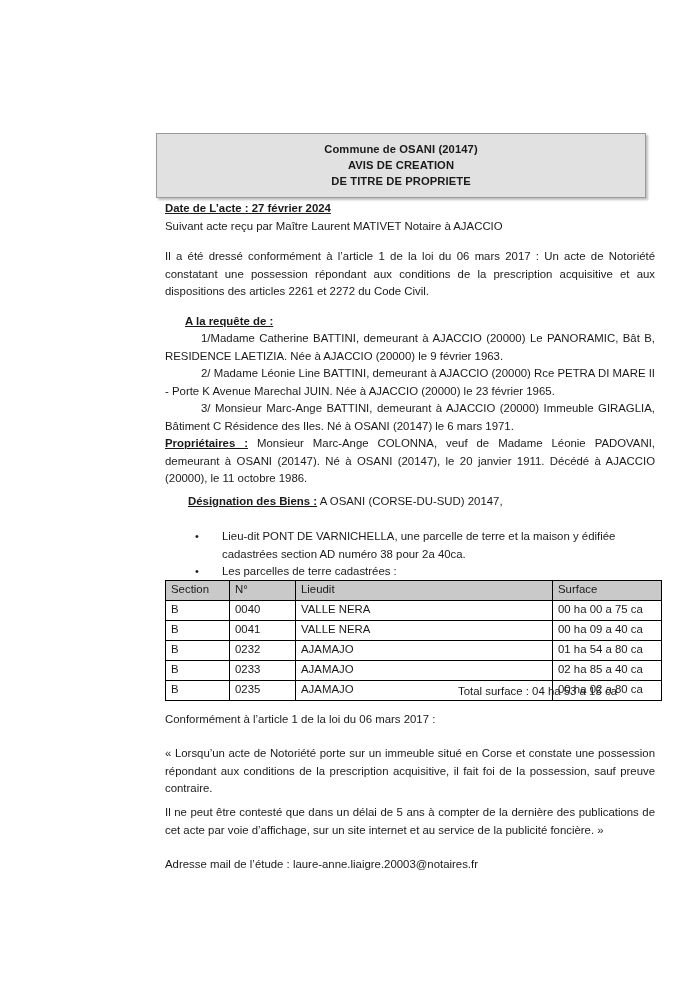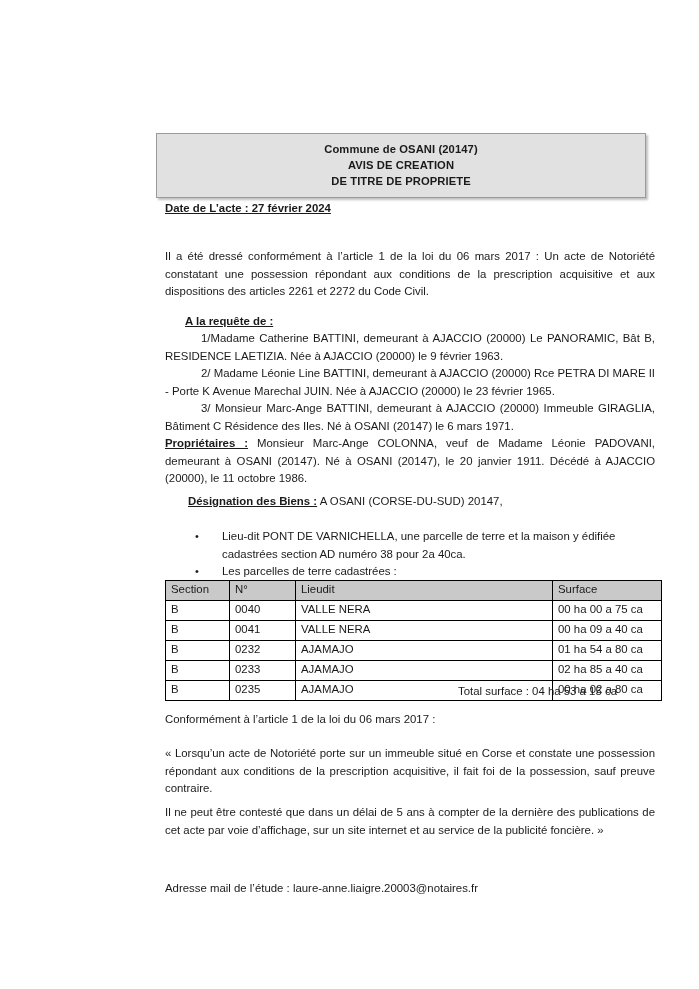--- a/index.html
+++ b/index.html
@@ -126,20 +126,21 @@
   <div class="content">
 
     <div class="title-box">
       <div class="title-line">Commune de OSANI (20147)</div>
       <div class="title-line">AVIS DE CREATION</div>
       <div class="title-line">DE TITRE DE PROPRIETE</div>
     </div>
 
     <div class="blk" style="top:200px;">
       <div class="bu" style="display:inline-block;">Date de L’acte : 27 février 2024</div>
+      <div>Suivant acte reçu par Maître Laurent MATIVET Notaire à AJACCIO</div>
     </div>
 
     <div class="blk just" style="top:248px;">
       <span class="b">Il a été dressé conformément à l’article 1 de la loi du 06 mars 2017</span><span> : Un acte de Notoriété constatant une possession répondant aux conditions de la prescription acquisitive et aux dispositions des articles 2261 et 2272 du Code Civil.</span>
     </div>
 
     <div class="blk" style="top:313px;margin-left:20px;">
       <span class="bu">A la requête de :</span>
     </div>
 
@@ -218,18 +219,18 @@
     </table>
 
     <div class="total-line" style="top:683px;">Total surface : 04 ha 53 a 15 ca</div>
 
     <div class="blk" style="top:711px;">Conformément à l’article 1 de la loi du 06 mars 2017 :</div>
 
     <div class="blk just" style="top:745px;">« Lorsqu’un acte de Notoriété porte sur un immeuble situé en Corse et constate une possession répondant aux conditions de la prescription acquisitive, il fait foi de la possession, sauf preuve contraire.</div>
 
     <div class="blk just" style="top:804px;">Il ne peut être contesté que dans un délai de 5 ans à compter de la dernière des publications de cet acte par voie d’affichage, sur un site internet et au service de la publicité foncière. »</div>
 
-    <div class="blk" style="top:880px;">
+    <div class="blk" style="top:856px;">
       <span class="b">Adresse mail de l’étude</span><span> : </span><span>laure-anne.liaigre.20003@notaires.fr</span>
     </div>
 
   </div>
 </div>
 
 </body></html>

